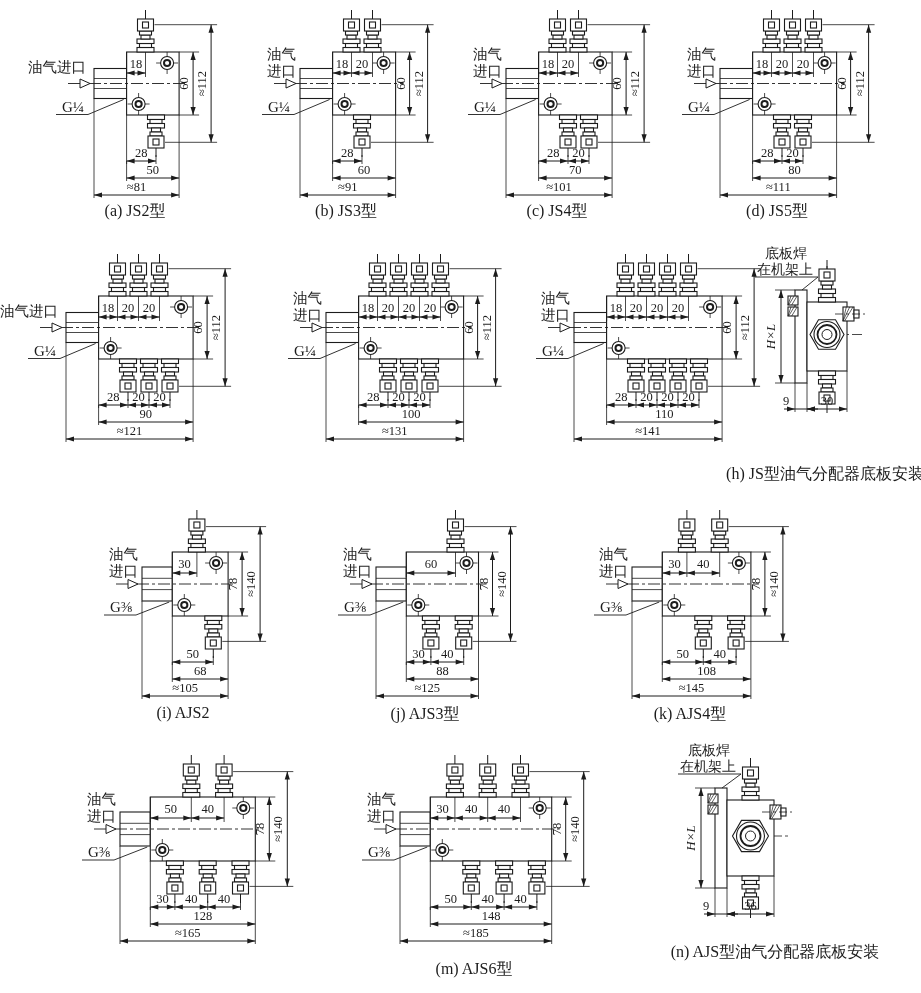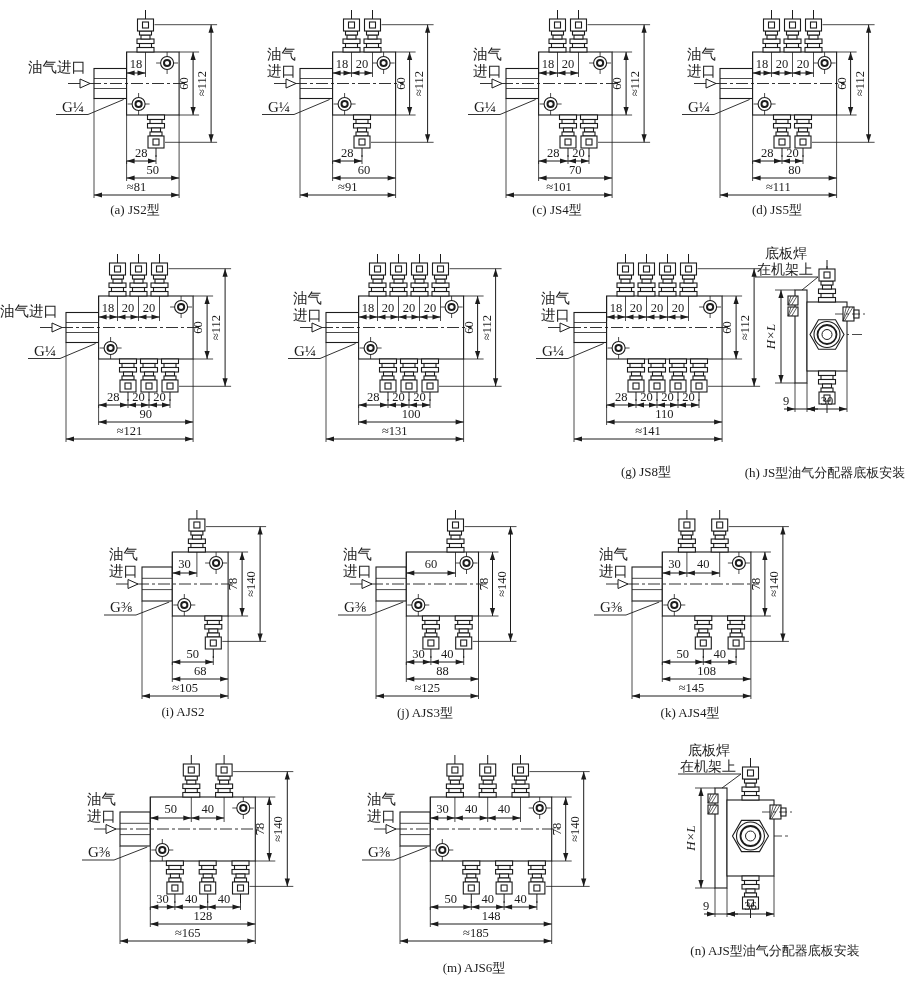--- a/index.html
+++ b/index.html
@@ -1,20 +1,20 @@
 <!DOCTYPE html>
 <html><head>
 <meta charset="utf-8">
 <style>
   html,body{margin:0;padding:0;background:#ffffff;}
   body{font-family:"Liberation Serif", serif;}
   #canvas{position:relative;width:921px;height:993px;background:#fff;overflow:hidden;}
   .fig{position:absolute;}
   .fig svg{display:block;overflow:visible;}
-  .caption{text-align:center;font-size:13px;color:#1c1c1c;white-space:nowrap;margin-top:1px;}
+  .caption{text-align:center;font-size:16px;color:#1c1c1c;white-space:nowrap;margin-top:1px;}
 </style>
 </head>
 <body>
 
 <div id="canvas">
     <div class="fig" style="left: 40px; top: 8px; width: 190px;">
       <svg width="190" height="192">
         <rect x="54" y="60.5" width="32.6" height="30" fill="#fff" stroke="#1c1c1c" stroke-width="1.1"></rect>
         <line x1="54" y1="70.5" x2="86.6" y2="70.5" stroke="#1c1c1c" stroke-width="0.8"></line>
         <line x1="54" y1="80.5" x2="86.6" y2="80.5" stroke="#1c1c1c" stroke-width="0.8"></line>
@@ -184,20 +184,21 @@
         <line x1="54" y1="187" x2="149.6" y2="187" stroke="#1c1c1c" stroke-width="1"></line>
         <polygon points="54,187 62,189.6 62,184.4" fill="#1c1c1c"></polygon>
         <polygon points="149.6,187 141.6,184.4 141.6,189.6" fill="#1c1c1c"></polygon>
         <text x="101.8" y="183" font-size="12.5" text-anchor="middle" fill="#1c1c1c">≈91</text>
         <text x="50" y="50.5" font-size="14.5" text-anchor="end" fill="#1c1c1c">油气</text>
         <text x="50" y="67.5" font-size="14.5" text-anchor="end" fill="#1c1c1c">进口</text>
         <text x="44" y="103.5" font-size="15" text-anchor="end" fill="#1c1c1c">G¼</text>
         <line x1="16" y1="106.5" x2="48" y2="106.5" stroke="#1c1c1c" stroke-width="0.9"></line>
         <line x1="48" y1="106.5" x2="83.6" y2="91.5" stroke="#1c1c1c" stroke-width="0.9"></line>
       </svg>
+      <div class="caption">(b) JS3型</div>
     </div>
     <div class="fig" style="left: 452px; top: 8px; width: 210px;">
       <svg width="210" height="192">
         <rect x="54" y="60.5" width="32.6" height="30" fill="#fff" stroke="#1c1c1c" stroke-width="1.1"></rect>
         <line x1="54" y1="70.5" x2="86.6" y2="70.5" stroke="#1c1c1c" stroke-width="0.8"></line>
         <line x1="54" y1="80.5" x2="86.6" y2="80.5" stroke="#1c1c1c" stroke-width="0.8"></line>
         <rect x="86.6" y="44" width="73.5" height="63" fill="#fff" stroke="#1c1c1c" stroke-width="1.1"></rect>
         <line x1="28" y1="75.5" x2="168.1" y2="75.5" stroke="#1c1c1c" stroke-width="0.9" stroke-dasharray="12 3 3 3"></line>
         <polygon points="50,75.5 40,71 40,80" fill="#fff" stroke="#1c1c1c" stroke-width="1"></polygon>
         <g transform="translate(105.5 44)">
@@ -895,21 +896,20 @@
         <line x1="54" y1="187" x2="202.1" y2="187" stroke="#1c1c1c" stroke-width="1"></line>
         <polygon points="54,187 62,189.6 62,184.4" fill="#1c1c1c"></polygon>
         <polygon points="202.1,187 194.1,184.4 194.1,189.6" fill="#1c1c1c"></polygon>
         <text x="128" y="183" font-size="12.5" text-anchor="middle" fill="#1c1c1c">≈141</text>
         <text x="50" y="50.5" font-size="14.5" text-anchor="end" fill="#1c1c1c">油气</text>
         <text x="50" y="67.5" font-size="14.5" text-anchor="end" fill="#1c1c1c">进口</text>
         <text x="44" y="103.5" font-size="15" text-anchor="end" fill="#1c1c1c">G¼</text>
         <line x1="16" y1="106.5" x2="48" y2="106.5" stroke="#1c1c1c" stroke-width="0.9"></line>
         <line x1="48" y1="106.5" x2="83.6" y2="91.5" stroke="#1c1c1c" stroke-width="0.9"></line>
       </svg>
-      <div class="caption">(g) JS8型</div>
     </div>
     <div class="fig" style="left: 88px; top: 508px; width: 190px;">
       <svg width="190" height="195">
         <rect x="54" y="59" width="30.3" height="34" fill="#fff" stroke="#1c1c1c" stroke-width="1.1"></rect>
         <line x1="54" y1="70.3" x2="84.3" y2="70.3" stroke="#1c1c1c" stroke-width="0.8"></line>
         <line x1="54" y1="81.6" x2="84.3" y2="81.6" stroke="#1c1c1c" stroke-width="0.8"></line>
         <rect x="84.3" y="44" width="55.8" height="64" fill="#fff" stroke="#1c1c1c" stroke-width="1.1"></rect>
         <line x1="28" y1="76" x2="148.1" y2="76" stroke="#1c1c1c" stroke-width="0.9" stroke-dasharray="12 3 3 3"></line>
         <polygon points="50,76 40,71.5 40,80.5" fill="#fff" stroke="#1c1c1c" stroke-width="1"></polygon>
         <g transform="translate(108.9 44)">

